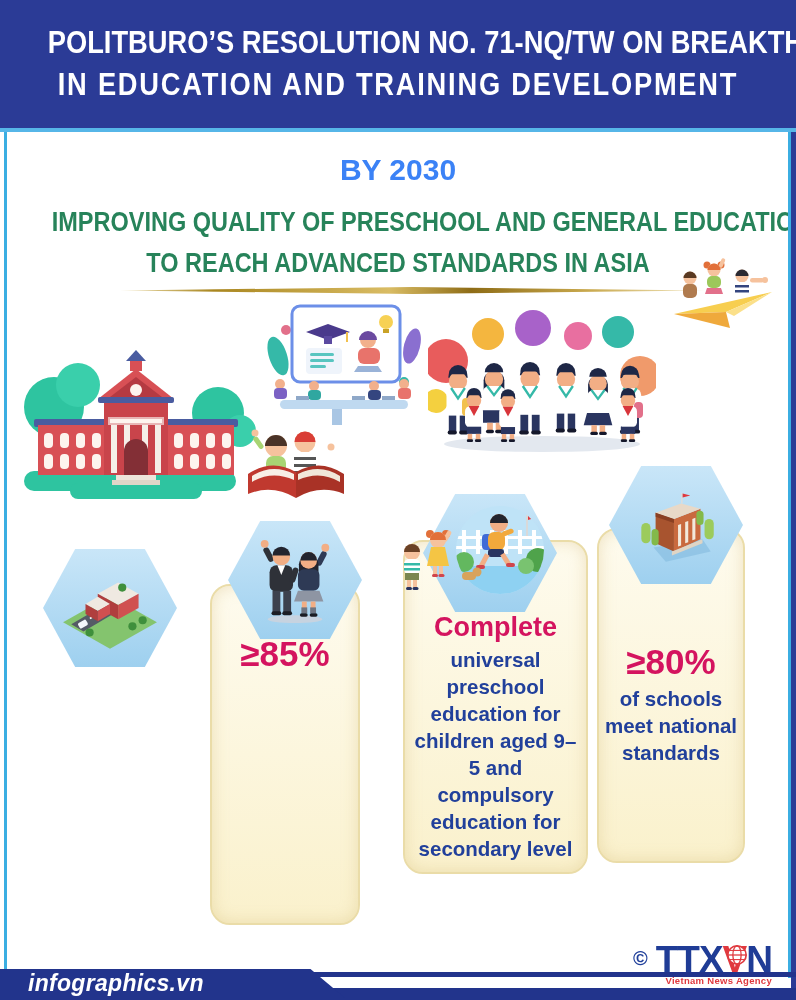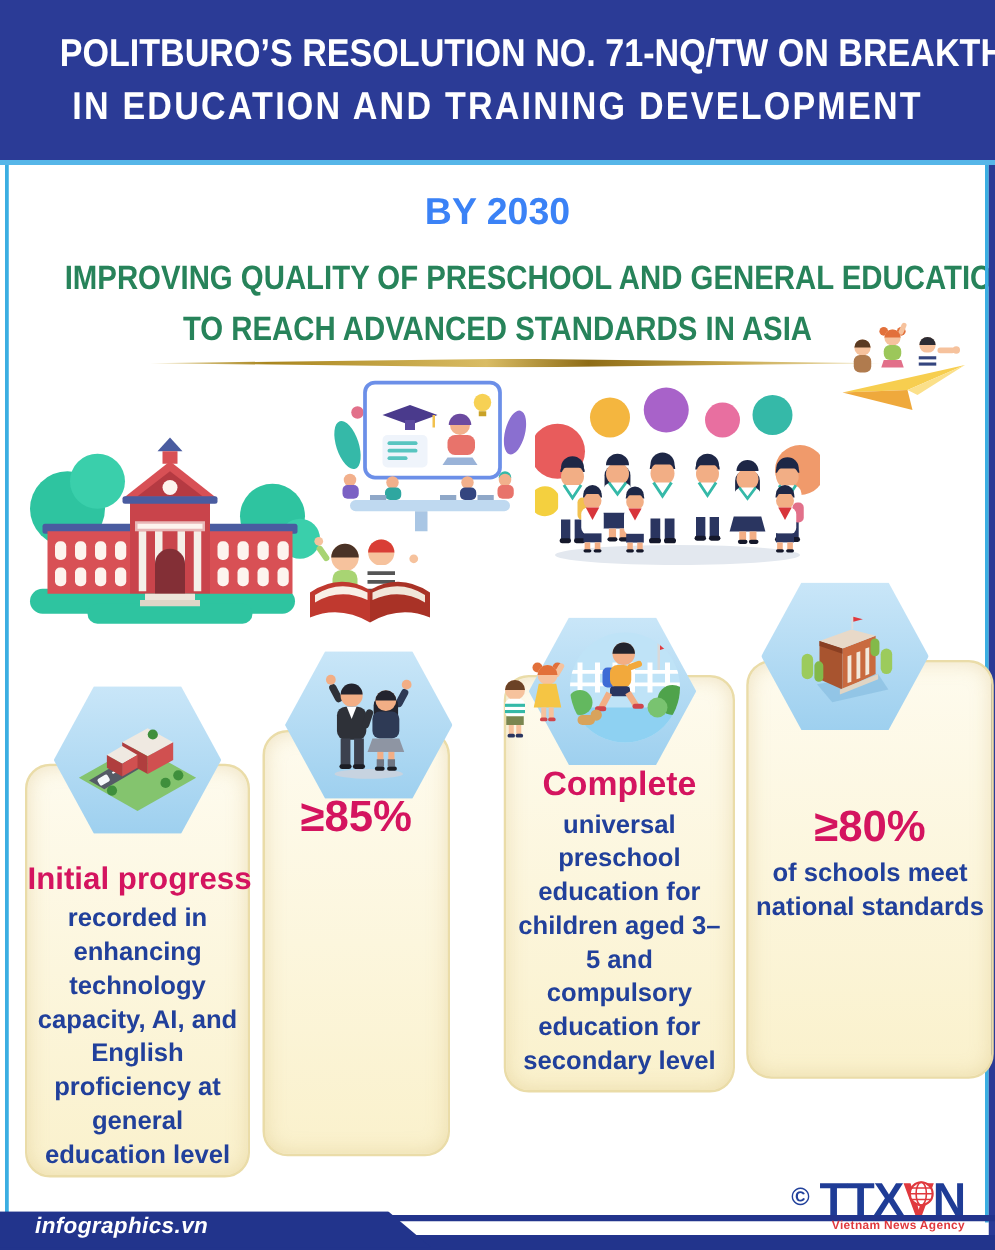--- a/index.html
+++ b/index.html
@@ -38,21 +38,21 @@
   .plane     { left:670px; top:256px; width:108px; height:80px;  }
 
   
   .card { position:absolute; background:linear-gradient(180deg,#FEFBEE 0%,#FAF1CC 100%);
           border:2px solid #EADCA8; border-radius:20px;
           box-shadow:inset 0 0 16px rgba(210,180,110,.35);
           text-align:center; z-index:1; }
   .card1 { left:20px;  top:611px; width:180px; height:331px; padding-top:76px; }
   .card2 { left:210px; top:584px; width:150px; height:341px; padding-top:48px; }
   .card3 { left:403px; top:540px; width:185px; height:334px; padding-top:70px; }
-  .card4 { left:597px; top:528px; width:198px; height:335px; padding-top:112px; }
+  .card4 { left:597px; top:528px; width:148px; height:335px; padding-top:112px; }
   .card-highlight { color:#D4145F; font-weight:700; font-size:25px; white-space:nowrap; }
   .card2 .card-highlight, .card4 .card-highlight { font-size:35px; }
   .card3 .card-highlight { font-size:27px; }
   .card-body { color:#21409B; font-weight:700; font-size:20.5px; line-height:1.32; padding:3px 4px 0; }
 
   .hex { position:absolute; width:134px; height:118px; z-index:2;
          background:linear-gradient(180deg,#C9E6F8 0%,#9ED0EF 100%);
          clip-path:polygon(0% 50%,24% 0%,76% 0%,100% 50%,76% 100%,24% 100%);
          display:flex; align-items:center; justify-content:center; }
   .hex svg { width:102px; height:90px; }
@@ -60,21 +60,21 @@
   .hex2 { left:228px; top:521px; }
   .hex3 { left:423px; top:494px; }
   .hex4 { left:609px; top:466px; }
   .hex3extra { position:absolute; left:398px; top:496px; width:160px; height:112px; z-index:3; }
 
   
   .footer-line { position:absolute; left:0; top:972px; width:796px; height:5px; background:#22348C; z-index:2; }
   .bottom-bar  { position:absolute; left:0; top:988px; width:796px; height:12px; background:#22348C; z-index:2; }
   .banner { position:absolute; left:0; top:969px; width:345px; height:29px; background:#22348C;
             clip-path:polygon(0 0,90% 0,100% 100%,0 100%); z-index:4; }
-  .site { position:absolute; left:28px; top:1px; color:#fff; font-size:18px; font-weight:700;
+  .site { position:absolute; left:28px; top:1px; color:#fff; font-size:23px; font-weight:700;
           font-style:italic; letter-spacing:.3px; }
   .ttxvn { position:absolute; right:24px; top:941px; z-index:5; text-align:right; }
   .ttx-row { display:flex; align-items:flex-start; justify-content:flex-end; gap:8px; }
   .copy { font-size:20px; color:#21409B; font-weight:700; margin-top:6px; }
   .ttx-letters { position:relative; font-size:37px; font-weight:700; color:#1F3C96;
                  letter-spacing:-1px; line-height:1; }
   .ttx-v { color:#E0393E; }
   .ttx-globe { position:absolute; right:24px; top:3px; width:22px; height:22px; }
   .ttx-agency { color:#E0393E; font-size:9.5px; font-weight:700; margin-top:-3px; letter-spacing:.3px; }
 </style>
@@ -273,30 +273,26 @@
     <rect x="80" y="22" width="14" height="4.5" rx="2.2" fill="#F6C29D"></rect>
     <circle cx="95" cy="24" r="3" fill="#F6C29D"></circle>
     <circle cx="72" cy="20" r="6.5" fill="#F6C29D"></circle>
     <path d="M65.5,20 a6.5,6.5 0 0 1 13,0 z" fill="#2B2B33"></path>
     <rect x="65" y="26" width="14" height="14" rx="5" fill="#FFFFFF"></rect>
     <rect x="65" y="29" width="14" height="2.5" fill="#34457F"></rect>
       <rect x="65" y="34" width="14" height="2.5" fill="#34457F"></rect>
     <polygon points="56,56 102,36 64,60" fill="#FBE08A"></polygon>
   </svg>
 
-  <section class="card card1">
-    <div class="card-highlight">Initial progress</div>
-    <div class="card-body">recorded in enhancing technology capacity, AI, and English proficiency at general education level</div>
-  </section>
   <section class="card card2">
     <div class="card-highlight">≥85%</div>
   </section>
   <section class="card card3">
     <div class="card-highlight">Complete</div>
-    <div class="card-body">universal preschool education for children aged 3–5 and compulsory education for secondary level</div>
+    <div class="card-body">universal preschool education for children aged 9–5 and compulsory education for secondary level</div>
   </section>
   <section class="card card4">
     <div class="card-highlight">≥80%</div>
     <div class="card-body">of schools meet national standards</div>
   </section>
 
   <div class="hex hex1">
     <svg viewBox="0 0 100 88">
       <polygon points="50,84 4,58 50,32 96,58" fill="#84C46E"></polygon>
       <polygon points="12,60 46,40 58,47 24,67" fill="#555B66"></polygon>

